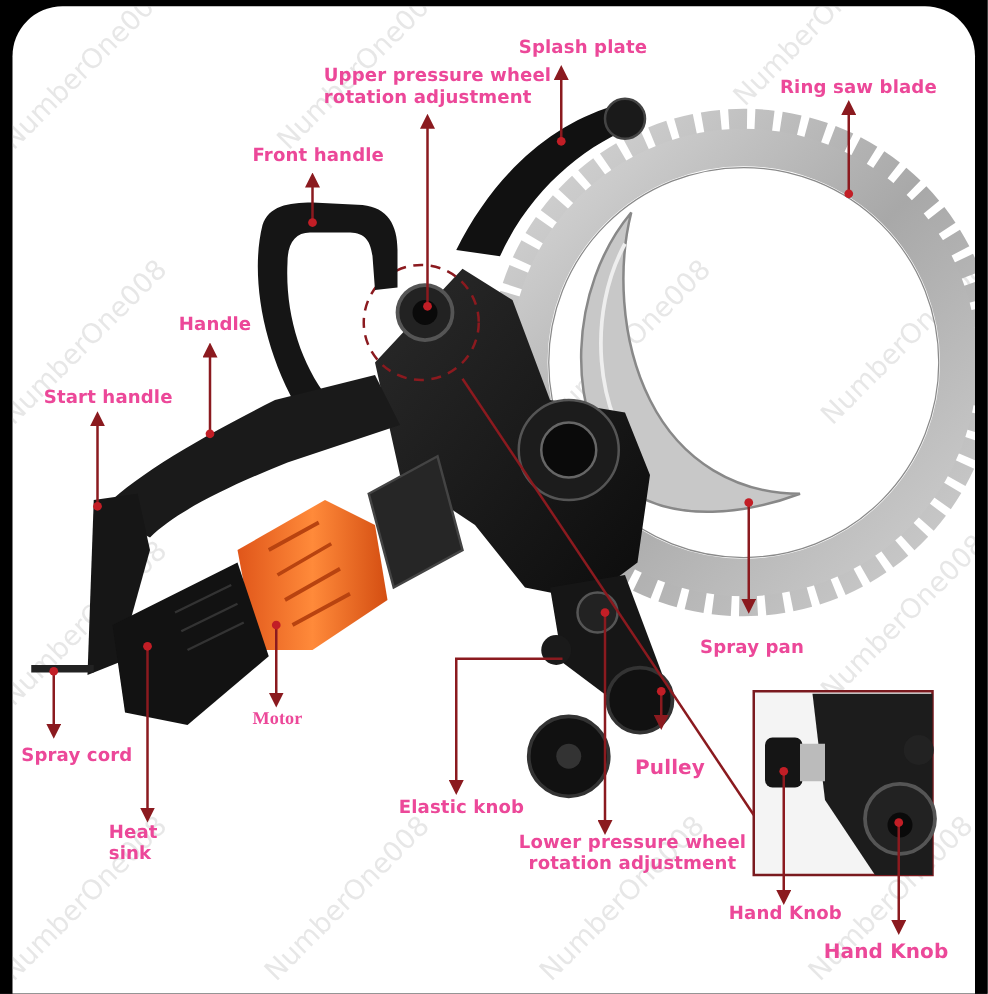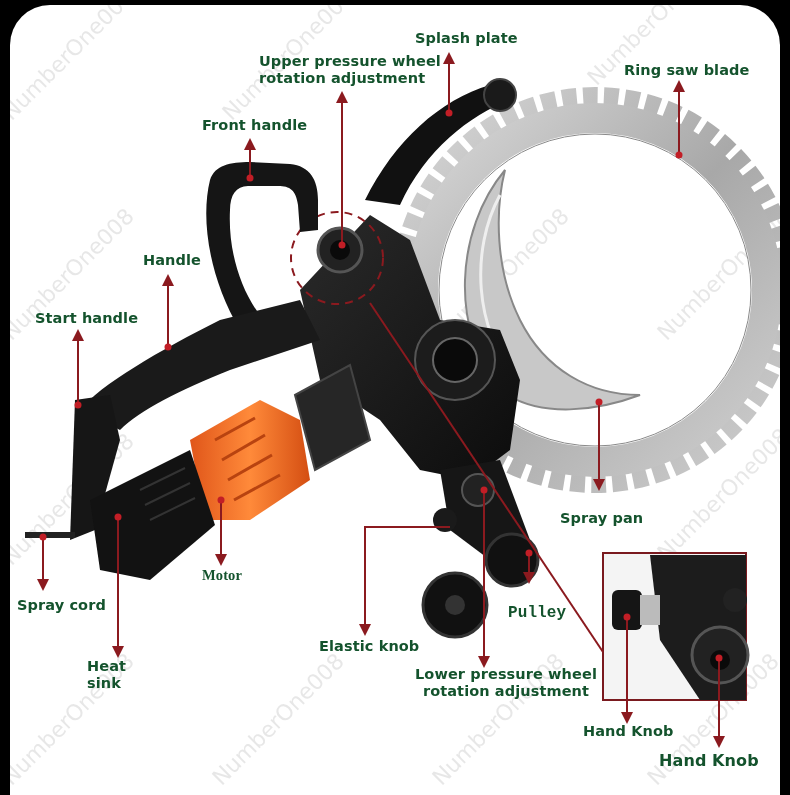--- a/index.html
+++ b/index.html
@@ -1,19 +1,19 @@
 <!DOCTYPE html>
 <html><head>
 <meta charset="utf-8">
 <style>
   html,body{margin:0;padding:0;background:#000;}
   body{width:790px;height:795px;position:relative;overflow:hidden;font-family:"DejaVu Sans","Liberation Sans",sans-serif;}
   .card{position:absolute;left:10px;top:5px;width:770px;height:790px;background:#fff;border-radius:40px 40px 0 0;overflow:hidden;}
   svg.art{position:absolute;left:0;top:0;}
-  .lbl{position:absolute;font-weight:bold;font-size:14.5px;color:#14532d;line-height:17px;white-space:nowrap;letter-spacing:0.1px;}
+  .lbl{position:absolute;font-weight:bold;font-size:14.5px;color:#ec4899;line-height:17px;white-space:nowrap;letter-spacing:0.1px;}
   .wm{position:absolute;font-size:22px;color:rgba(170,170,170,0.28);transform:rotate(-45deg);transform-origin:left bottom;white-space:nowrap;pointer-events:none;font-family:"DejaVu Sans",sans-serif;}
 </style>
 </head>
 <body>
 
 <div class="card">
 
   <div class="wm" style="left:5px;top:95px;">NumberOne008</div>
   <div class="wm" style="left:225px;top:95px;">NumberOne008</div>
   <div class="wm" style="left:590px;top:60px;">NumberOne008</div>
@@ -145,21 +145,21 @@
   <div class="lbl" style="left:133px;top:247px;">Handle</div>
   <div class="lbl" style="left:25px;top:305px;">Start handle</div>
   <div class="lbl" style="left:550px;top:505px;">Spray pan</div>
   <div class="lbl" style="left:192px;top:562px;font-family:Liberation Serif, serif;">Motor</div>
   <div class="lbl" style="left:7px;top:592px;">Spray cord</div>
   <div class="lbl" style="left:77px;top:653px;">
     <div>Heat</div>
     <div>sink</div>
   </div>
   <div class="lbl" style="left:309px;top:633px;">Elastic knob</div>
-  <div class="lbl" style="left:498px;top:600px;font-size:16px;font-family:Liberation Mono, monospace;">Pulley</div>
+  <div class="lbl" style="left:498px;top:600px;font-size:16px;">Pulley</div>
   <div class="lbl" style="left:405px;top:661px;text-align:center;">
     <div>Lower pressure wheel</div>
     <div>rotation adjustment</div>
   </div>
   <div class="lbl" style="left:573px;top:718px;">Hand Knob</div>
   <div class="lbl" style="left:649px;top:747px;font-size:16px;">Hand Knob</div>
 
 </div>
 
 </body></html>

